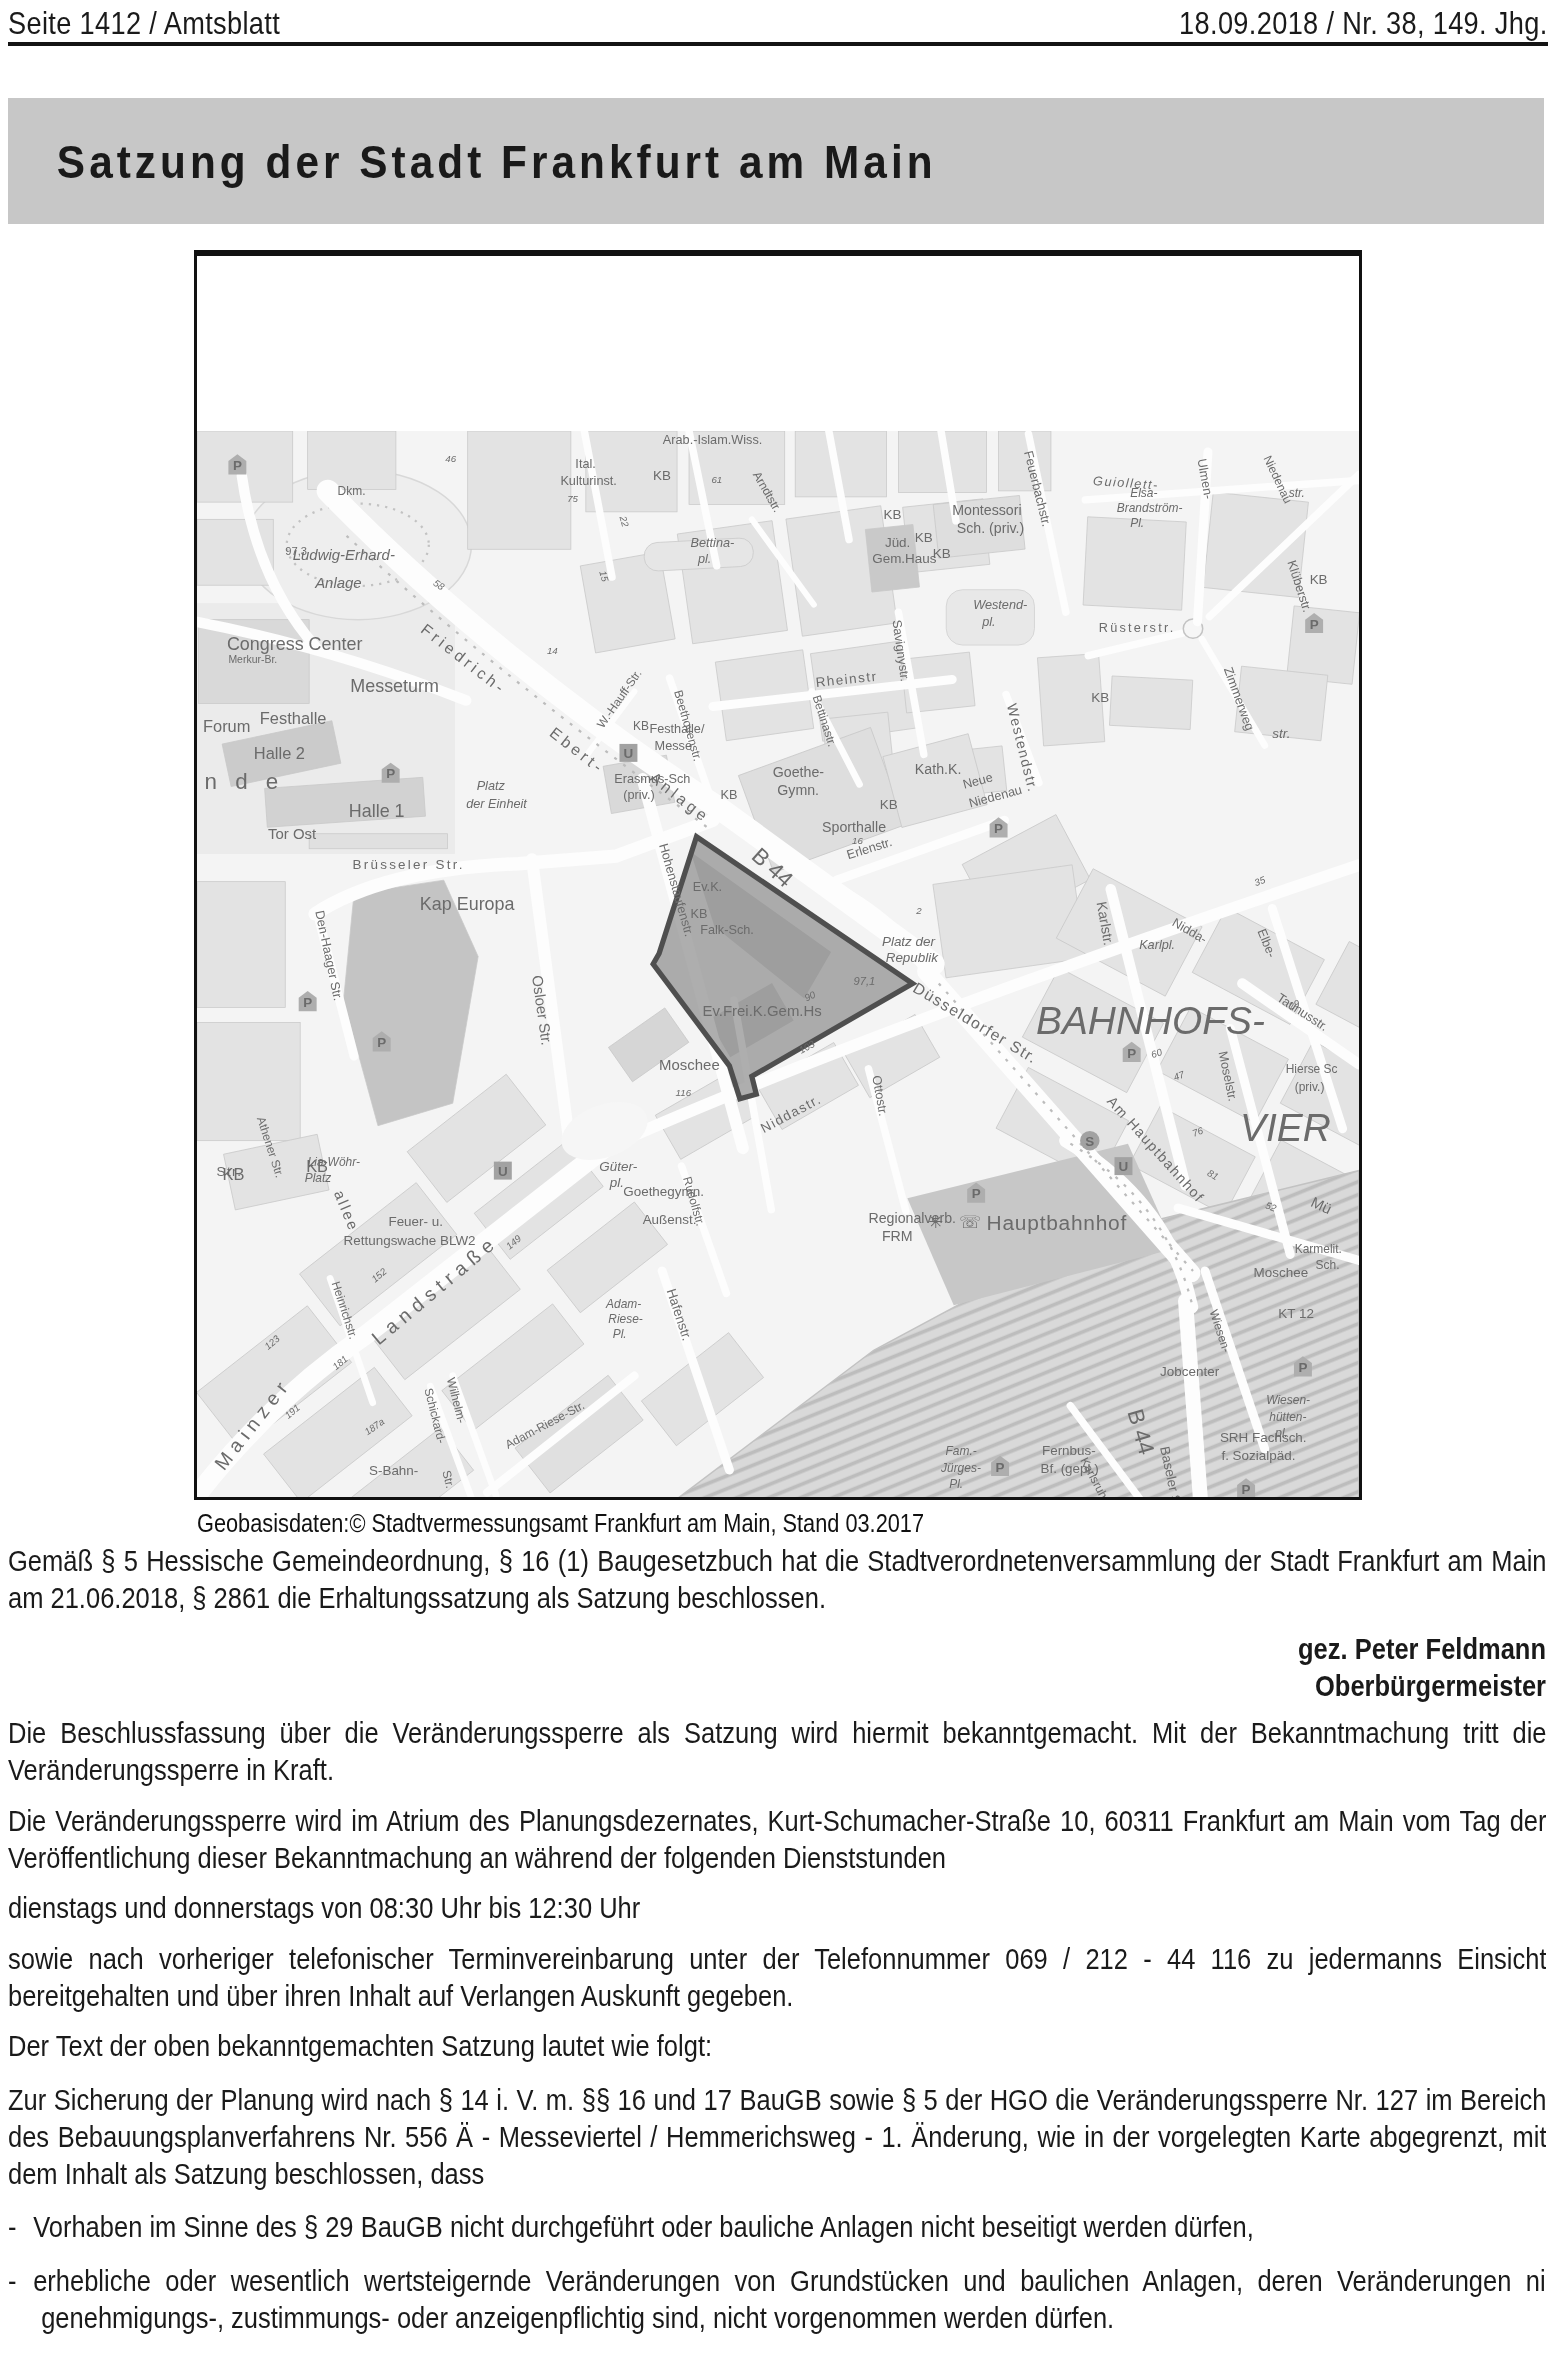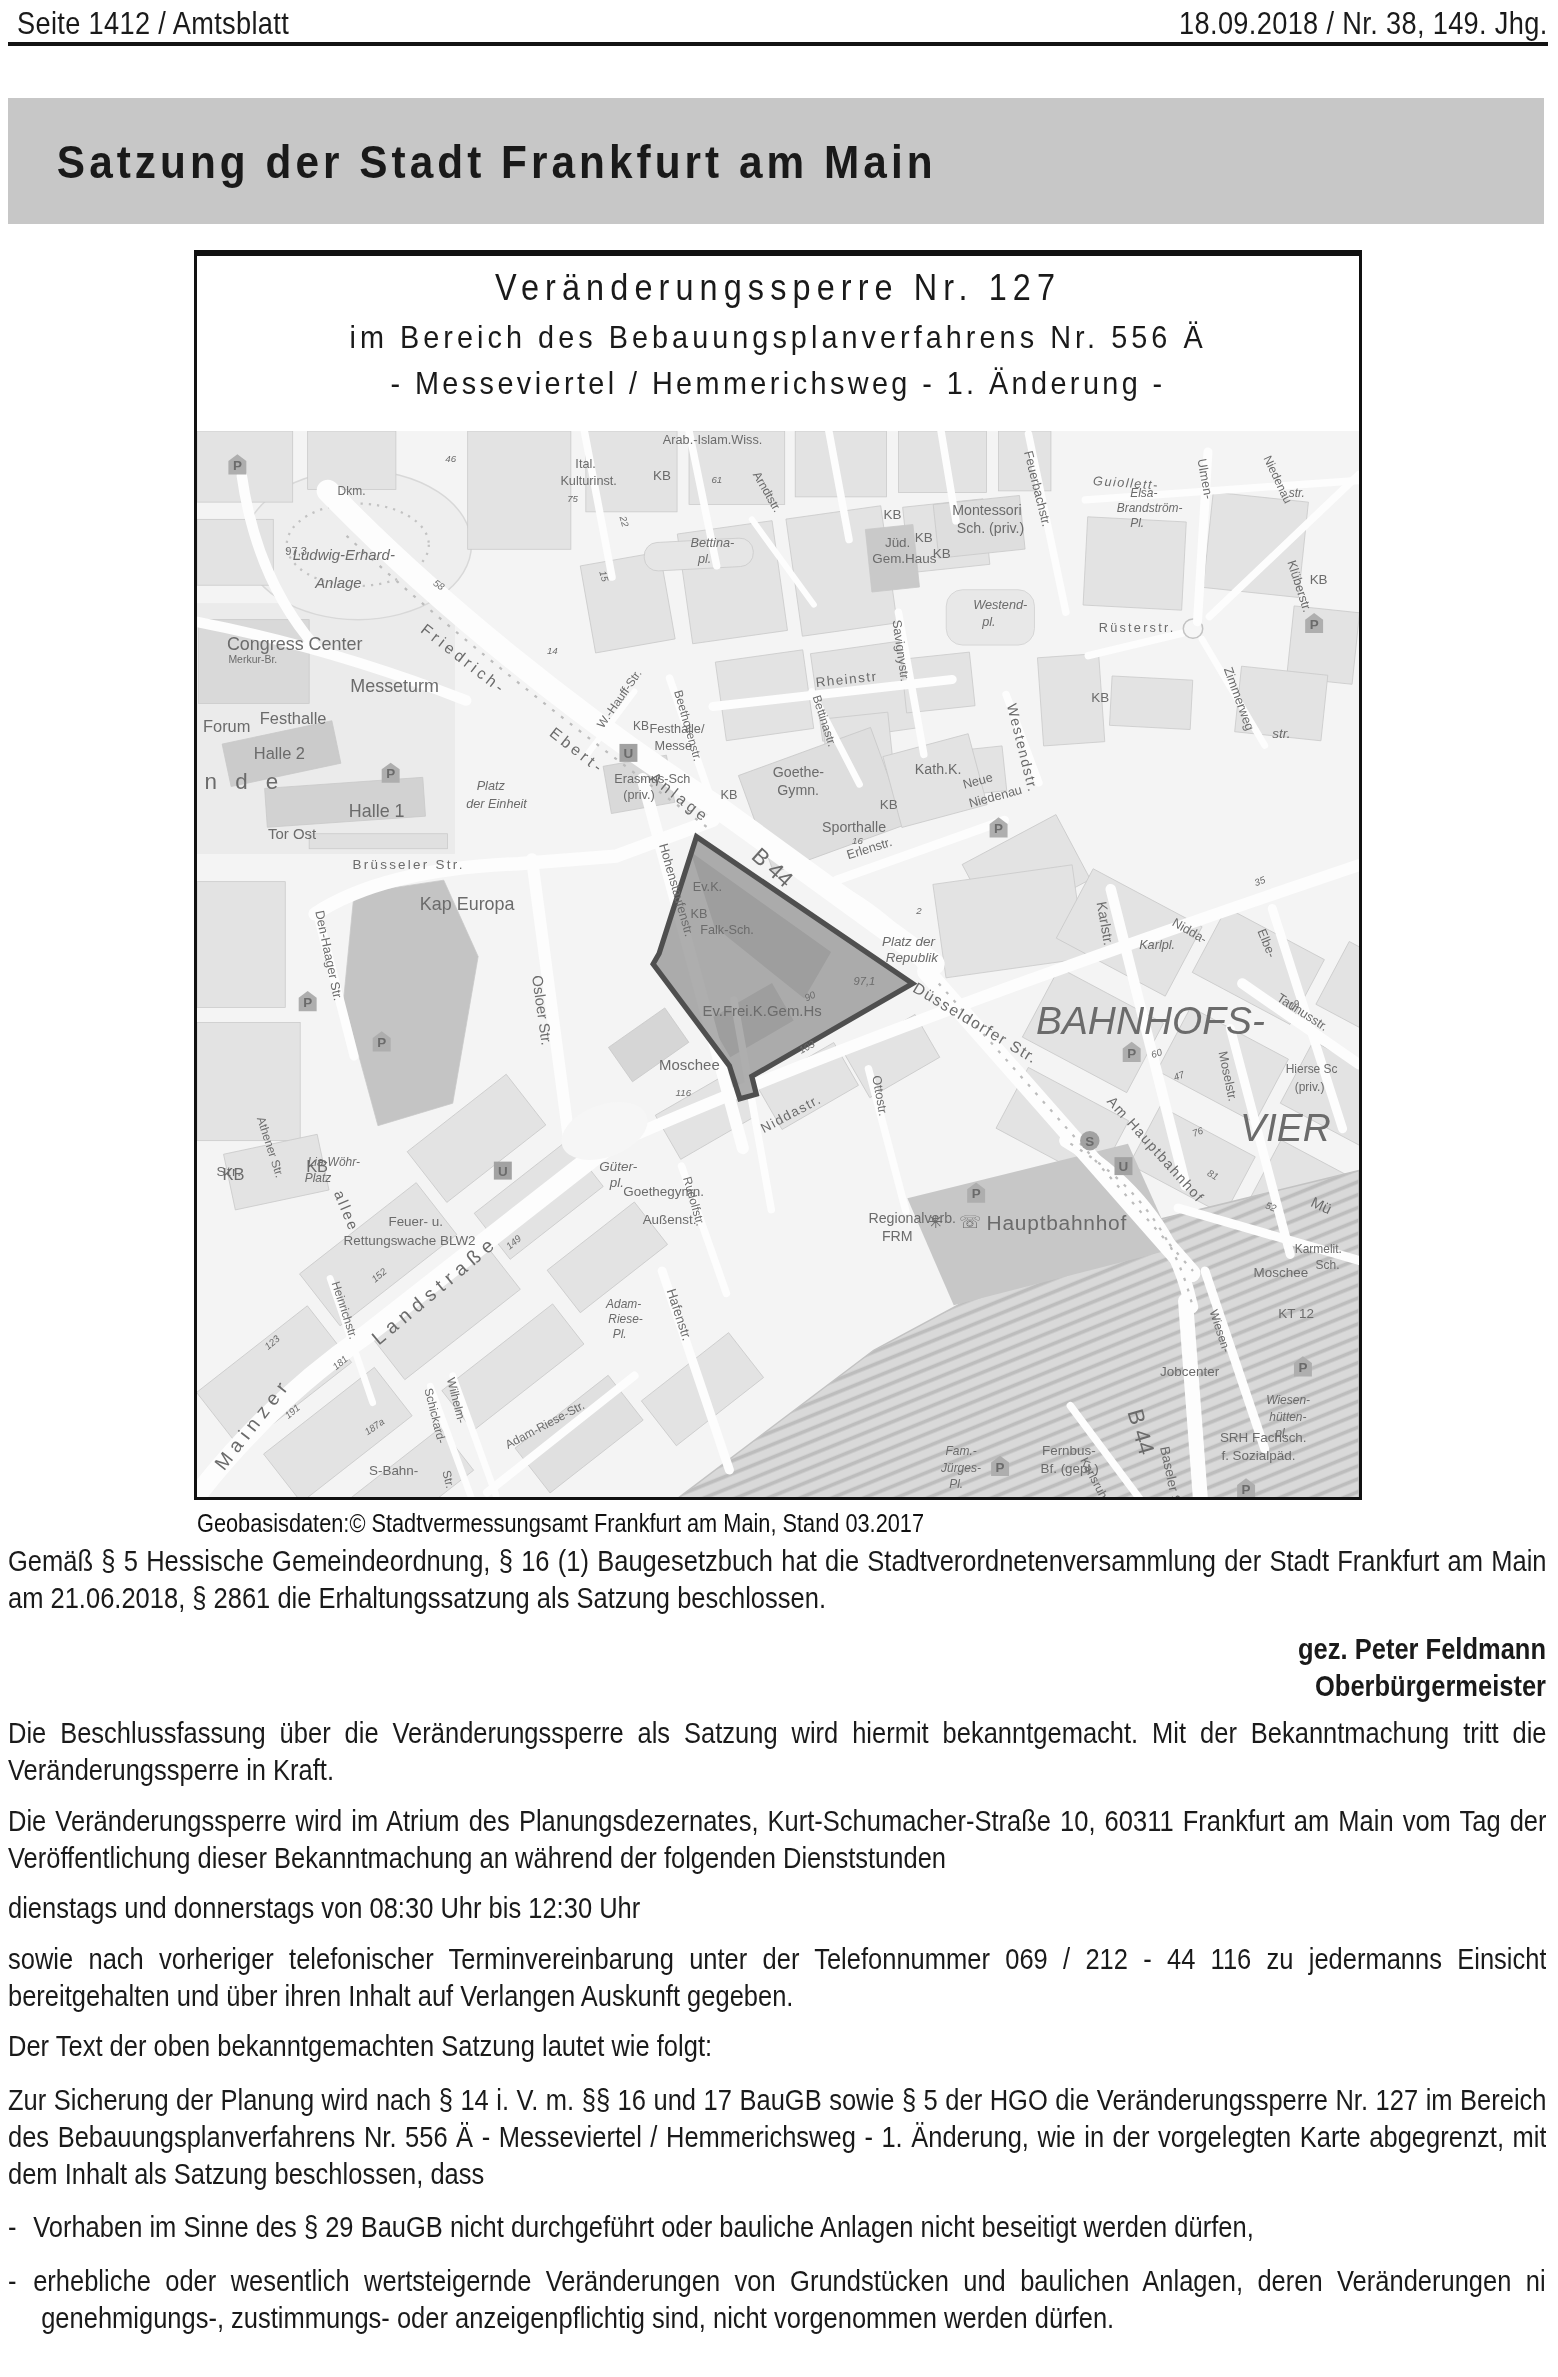--- a/index.html
+++ b/index.html
@@ -4,21 +4,21 @@
 <style>
   html,body{margin:0;padding:0;}
   body{width:1558px;height:2377px;position:relative;background:#ffffff;overflow:hidden;
        font-family:"Liberation Sans",sans-serif;color:#1a1a1a;}
   .page{position:absolute;inset:0;}
   
   .cx-l{transform:scaleX(.85);transform-origin:0 0;width:117.65%;}
   .cx-r{transform:scaleX(.85);transform-origin:100% 0;width:117.65%;margin-left:-17.65%;text-align:right;}
   .cx-c{transform:scaleX(.9);transform-origin:50% 0;width:111.2%;margin-left:-5.6%;text-align:center;}
   
-  .hdr{position:absolute;top:4.5px;left:17px;right:10.5px;height:35px;font-size:32px;letter-spacing:0.4px;text-decoration:underline;}
+  .hdr{position:absolute;top:4.5px;left:8px;right:10.5px;height:35px;font-size:32px;letter-spacing:0.4px;text-decoration:underline;}
   .hdr .hl{position:absolute;left:0;top:0;}
   .hdr .hr{position:absolute;right:0;top:0;transform-origin:100% 0;width:auto;}
   .rule{position:absolute;top:42px;left:7.5px;right:10.5px;height:3.8px;background:#141414;}
   
   .banner{position:absolute;top:98px;left:7.5px;right:14.3px;height:126px;background:#c7c7c7;
           display:flex;align-items:center;}
   .banner-title{font-size:47px;font-weight:700;letter-spacing:4.5px;white-space:nowrap;}
   
   .map-box{position:absolute;left:194px;top:250px;width:1168px;height:1250px;background:#fff;
            border:3px solid #111;border-top-width:6px;box-sizing:border-box;}
@@ -51,25 +51,20 @@
     <div class="hl cx-l">Seite 1412 / Amtsblatt</div>
     <div class="hr" style="transform:scaleX(.85);transform-origin:100% 0;">18.09.2018 / Nr. 38, 149. Jhg.</div>
   </div>
   <div class="rule"></div>
 
   <div class="banner">
     <div class="banner-title" style="transform:scaleX(.9);">Satzung der Stadt Frankfurt am Main</div>
   </div>
 
   <section class="map-box">
-    <div class="map-titles">
-      <div class="mt1 cx-c">Veränderungssperre Nr. 127</div>
-      <div class="mt2 cx-c">im Bereich des Bebauungsplanverfahrens Nr. 556 Ä</div>
-      <div class="mt3 cx-c">- Messeviertel / Hemmerichsweg - 1. Änderung -</div>
-    </div>
     <div class="map-canvas">
       <svg id="mapsvg" viewBox="0 0 1554 1424" preserveAspectRatio="none" xmlns="http://www.w3.org/2000/svg">
         <defs>
           <pattern id="railHatch" width="16" height="16" patternUnits="userSpaceOnUse" patternTransform="rotate(-22)">
             <rect width="16" height="16" fill="#d9d9d9"></rect>
             <rect y="5" width="16" height="5" fill="#bdbdbd"></rect>
           </pattern>
         </defs>
 
         <rect x="0" y="0" width="1554" height="1424" fill="#f4f4f4"></rect>

